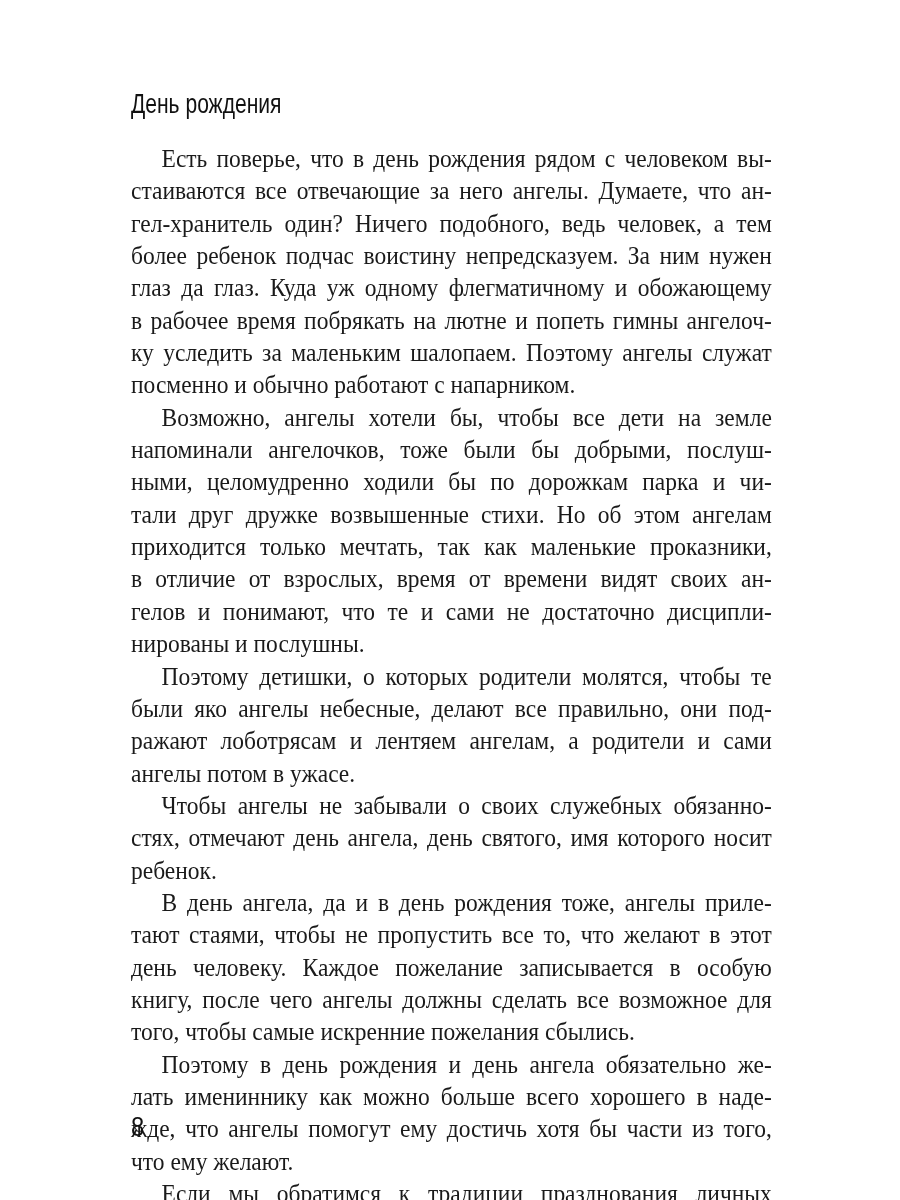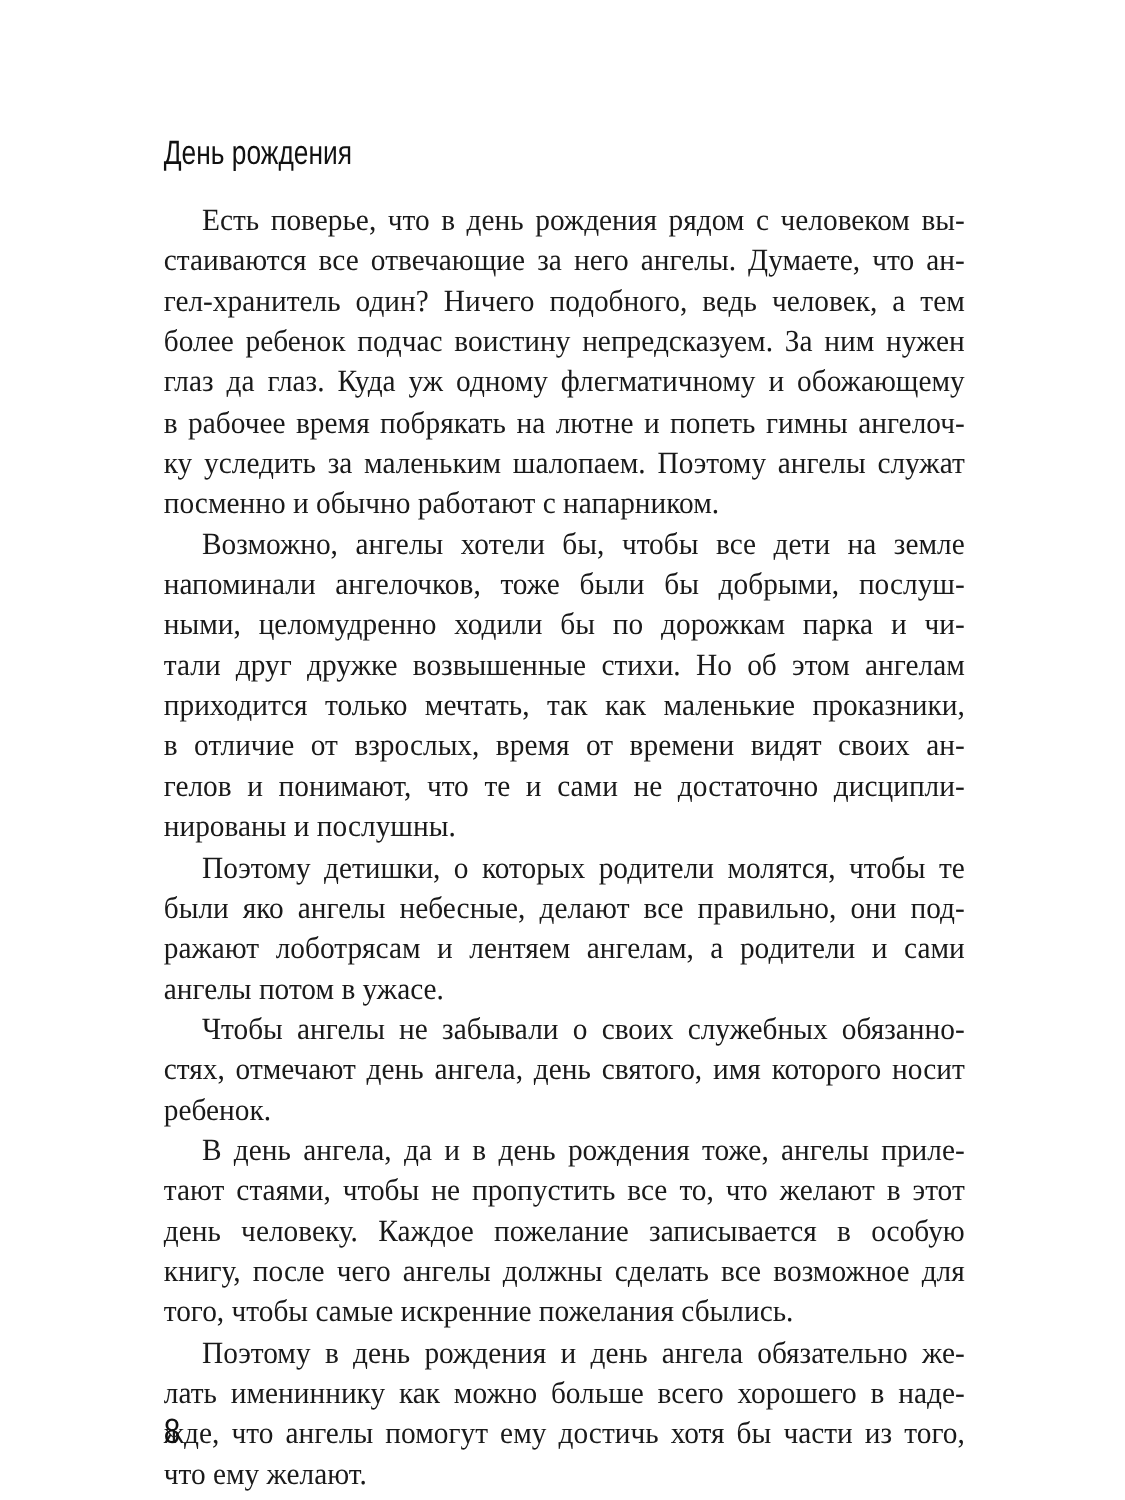--- a/index.html
+++ b/index.html
@@ -13,21 +13,20 @@
       position: relative;
       overflow: hidden;
       color: #1a1a1a;
     }
     .page {
       position: absolute;
       left: 131px;
       top: 0;
       width: 641px;
       height: 1004px;
-      margin-top: 18px;
     }
     .chapter-title {
       position: absolute;
       left: 0;
       top: 86px;
       margin: 0;
       font-family: "Liberation Sans", sans-serif;
       font-weight: normal;
       font-size: 27px;
       line-height: 36px;

